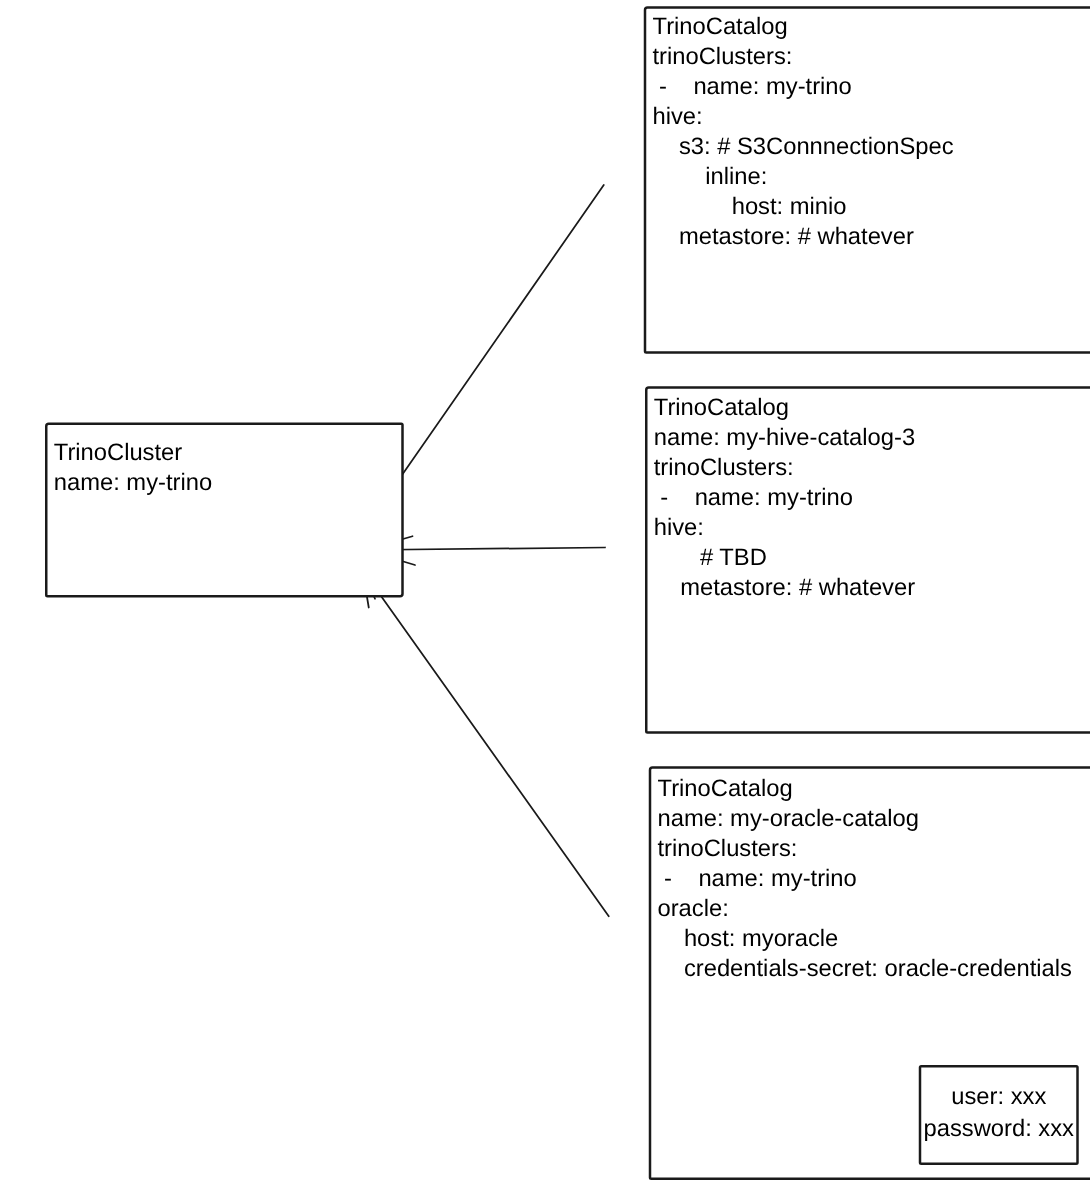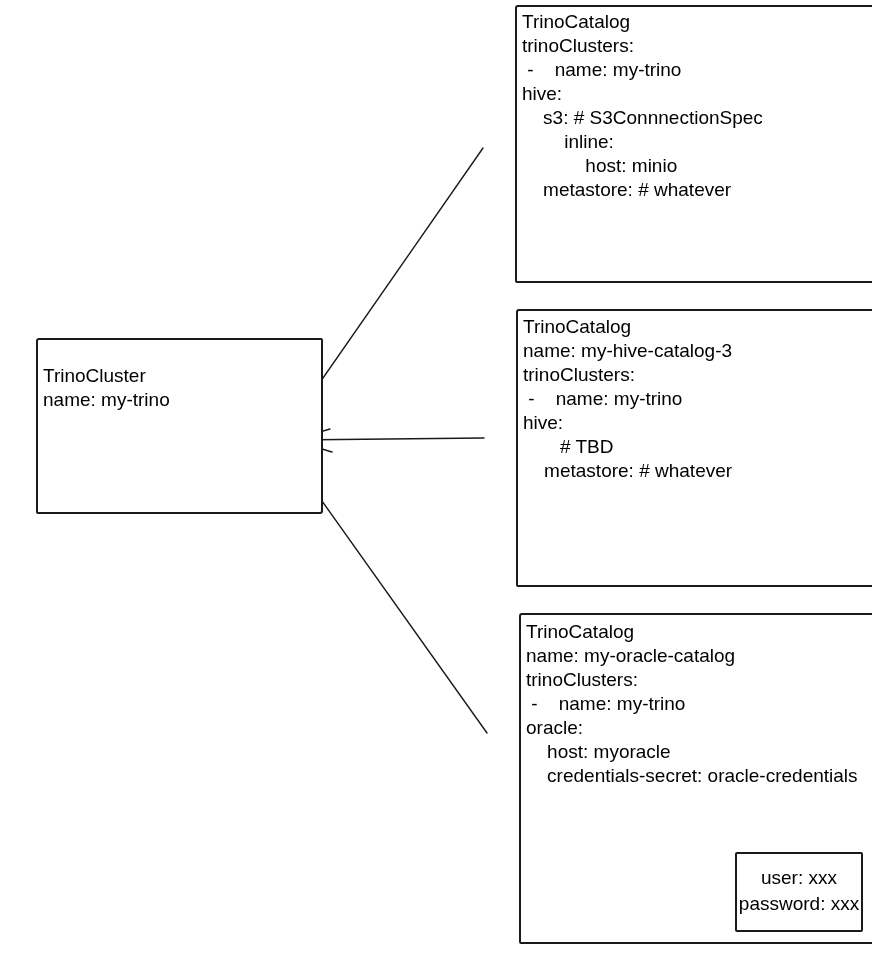--- a/index.html
+++ b/index.html
@@ -23,21 +23,21 @@
     box-sizing: border-box;
     border: 2px solid #1a1a1a;
     border-radius: 3px 2px 3px 2px;
     background: #ffffff;
     padding: 3px 5px;
     font-size: 19px;
     line-height: 24px;
     margin-left: 32px;
   }
   .ln { white-space: pre; }
-  .box-cluster   { left: 4px;   top: 338px; width: 287px; height: 176px; padding-top: 24px; }
+  .box-cluster   { left: 4px;   top: 338px; width: 287px; height: 140px; padding-top: 11px; }
   .box-catalog1  { left: 483px; top: 5px;   width: 380px; height: 278px; }
   .box-catalog2  { left: 484px; top: 309px; width: 379px; height: 278px; padding-top: 4px; }
   .box-catalog3  { left: 487px; top: 613px; width: 381px; height: 331px; padding-top: 5px; }
   .box-secret {
     position: absolute;
     box-sizing: border-box;
     left: 214px; top: 237px;
     width: 128px; height: 80px;
     border: 2px solid #1a1a1a;
     border-radius: 2px;

